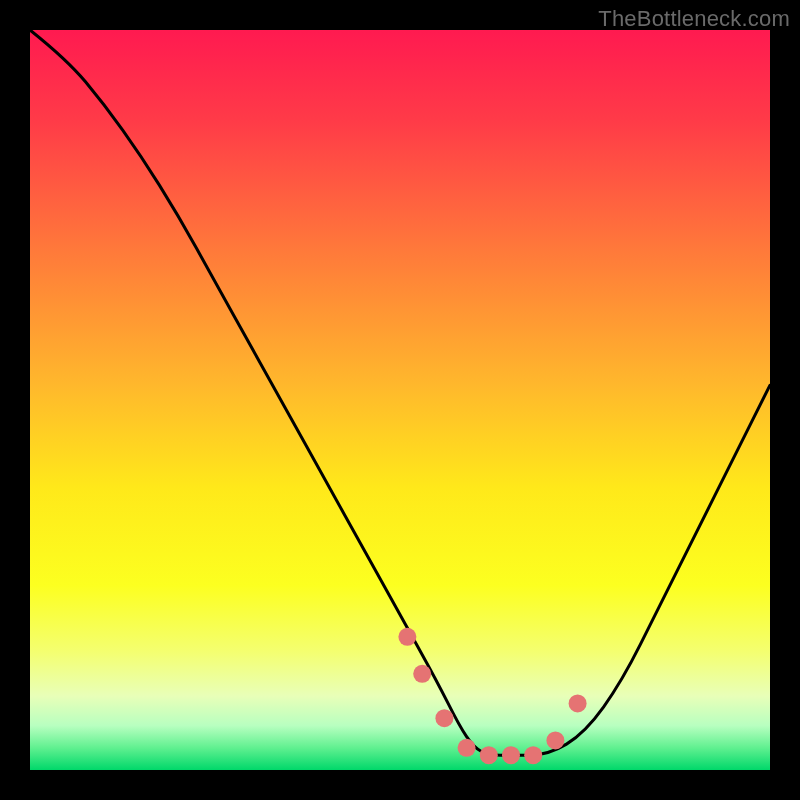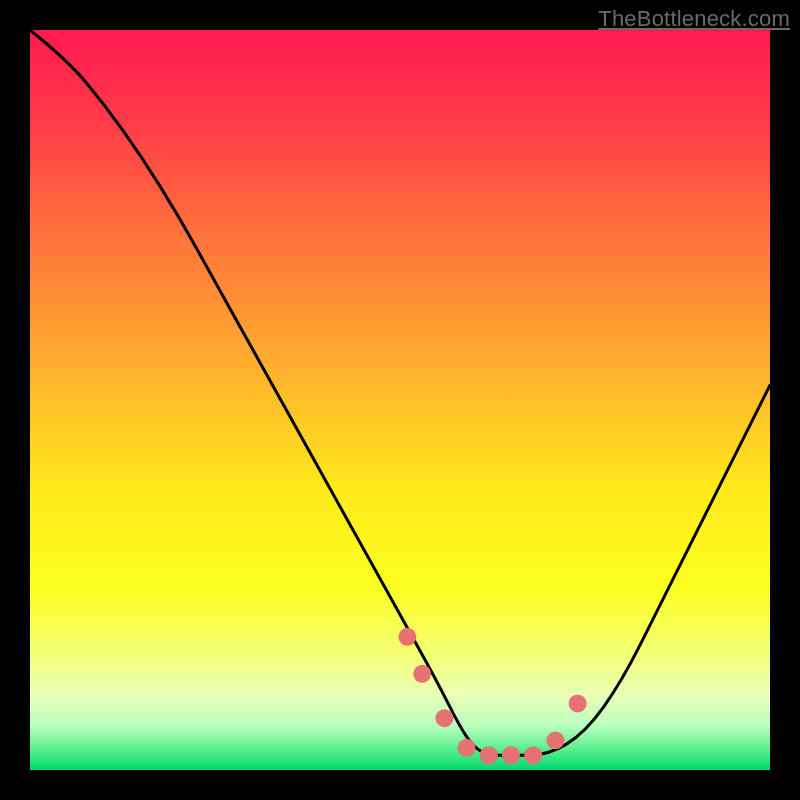--- a/index.html
+++ b/index.html
@@ -36,21 +36,20 @@
     height: 100%;
   }
   .watermark {
     position: absolute;
     top: 6px;
     right: 10px;
     color: #6a6a6a;
     font-size: 22px;
     font-weight: 400;
     letter-spacing: 0.2px;
-    text-decoration: underline;
   }
 </style>
 </head>
 <body>
 
 <div class="frame">
 
   <div class="watermark">TheBottleneck.com</div>
 
   <div class="plot-box">

